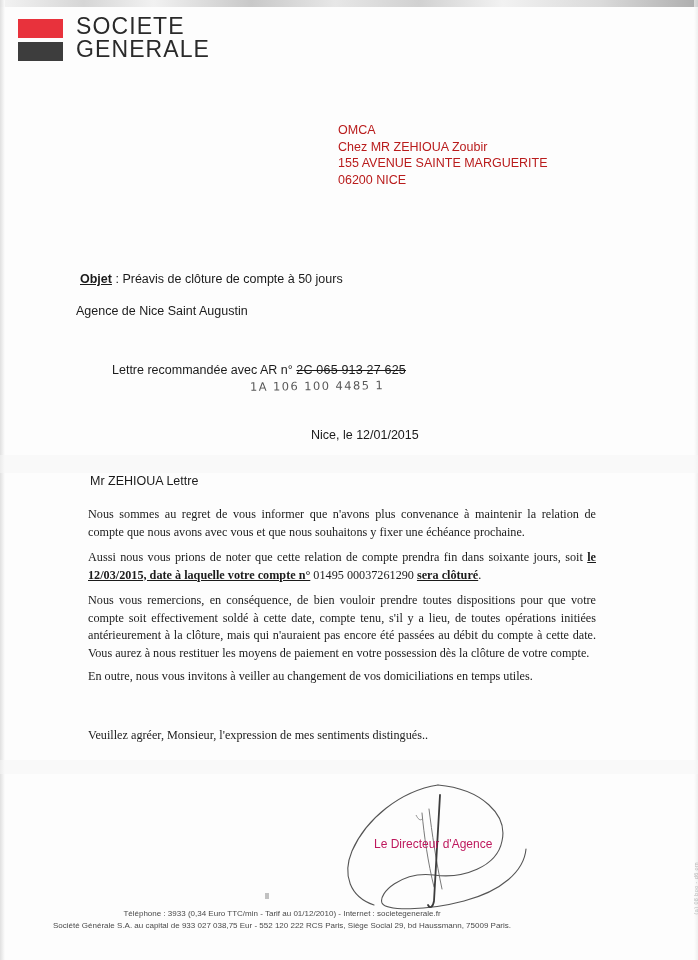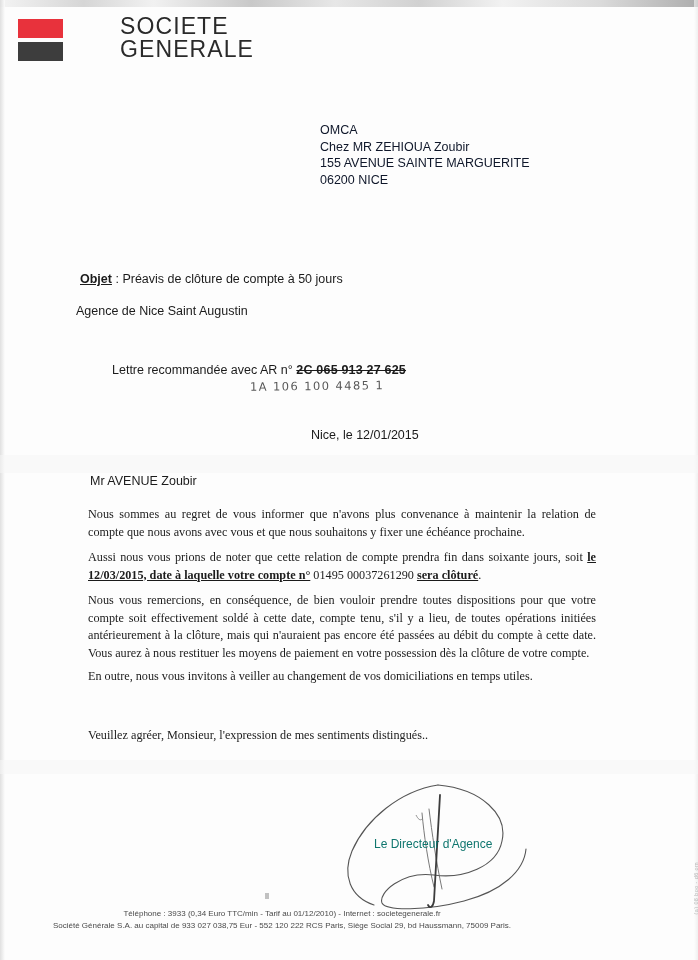--- a/index.html
+++ b/index.html
@@ -50,21 +50,20 @@
     opacity: 0.55;
   }
 
   
   #logo {
     position: absolute;
     left: 18px;
     top: 18px;
     display: flex;
     align-items: flex-end;
-    gap: 44px;
   }
   .logo-mark {
     width: 45px;
     height: 42px;
     display: flex;
     flex-direction: column;
     justify-content: space-between;
   }
   .logo-red {
     width: 45px;
@@ -83,25 +82,25 @@
     font-size: 23px;
     letter-spacing: 1.1px;
     line-height: 23px;
     color: #2a2a2a;
     font-weight: 400;
   }
 
   .abs { position: absolute; }
 
   #address-block {
-    left: 320px;
+    left: 338px;
     top: 122px;
     font-size: 12.5px;
     line-height: 16.5px;
-    color: #0f172a;
+    color: #b91c1c;
   }
 
   #objet-line {
     left: 80px;
     top: 272px;
     font-size: 12.5px;
   }
   #objet-line .objet-label {
     font-weight: bold;
     text-decoration: underline;
@@ -114,21 +113,21 @@
     line-height: 16px;
   }
 
   #recommande-line {
     left: 112px;
     top: 363px;
     font-size: 12.5px;
     white-space: nowrap;
   }
   #recommande-line .struck {
-    font-weight: bold;
+    font-weight: normal;
     text-decoration: line-through;
     letter-spacing: 0.2px;
     margin-top: 32px;
   }
   #handwritten-ar {
     left: 250px;
     top: 379px;
     font-family: "DejaVu Sans", sans-serif;
     font-size: 11.5px;
     letter-spacing: 1.4px;
@@ -167,21 +166,21 @@
     left: 330px;
     top: 775px;
     width: 250px;
     height: 135px;
   }
   #director-label {
     position: absolute;
     left: 44px;
     top: 62px;
     font-size: 12px;
-    color: #0f766e;
+    color: #be185d;
     z-index: 2;
   }
   #signature-svg {
     position: absolute;
     left: 0;
     top: 0;
     z-index: 1;
   }
 
   #footer {
@@ -252,21 +251,21 @@
   </div>
 
   <div class="abs" id="recommande-line">
     <span>Lettre recommandée avec AR n°</span>
     <span class="struck">2C 065 913 27 625</span>
   </div>
   <div class="abs" id="handwritten-ar">1A 106 100 4485 1</div>
 
   <div class="abs" id="date-line">Nice, le 12/01/2015</div>
 
-  <div class="abs" id="salutation">Mr AVENUE Zoubir</div>
+  <div class="abs" id="salutation">Mr ZEHIOUA Lettre</div>
 
   <div class="abs para" id="p1">Nous sommes au regret de vous informer que n'avons plus convenance à maintenir la relation de compte que nous avons avec vous et que nous souhaitons y fixer une échéance prochaine.</div>
 
   <div class="abs para" id="p2">
     <span>Aussi nous vous prions de noter que cette relation de compte prendra fin dans soixante jours, soit </span><span class="bu">le 12/03/2015, date à laquelle votre compte n°</span><span> 01495 00037261290 </span><span class="bu">sera clôturé</span><span>.</span>
   </div>
 
   <div class="abs para" id="p3">Nous vous remercions, en conséquence, de bien vouloir prendre toutes dispositions pour que votre compte soit effectivement  soldé à cette date, compte tenu, s'il y a lieu, de toutes opérations initiées antérieurement à la clôture, mais qui n'auraient pas encore été passées au débit du compte à cette date. Vous aurez à nous restituer les moyens de paiement en votre possession dès la clôture de votre compte.</div>
   <div class="abs para" id="p4">En outre, nous vous invitons à veiller au changement de vos domiciliations en temps utiles.</div>
   <div class="abs para" id="p5">Veuillez agréer, Monsieur, l'expression de mes sentiments distingués..</div>

